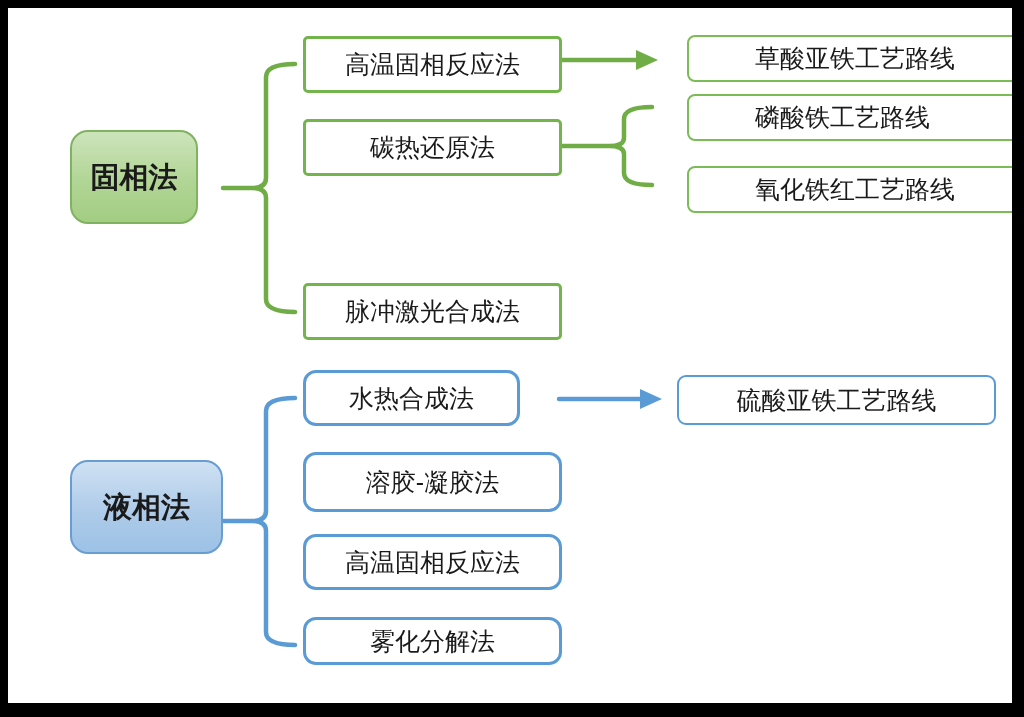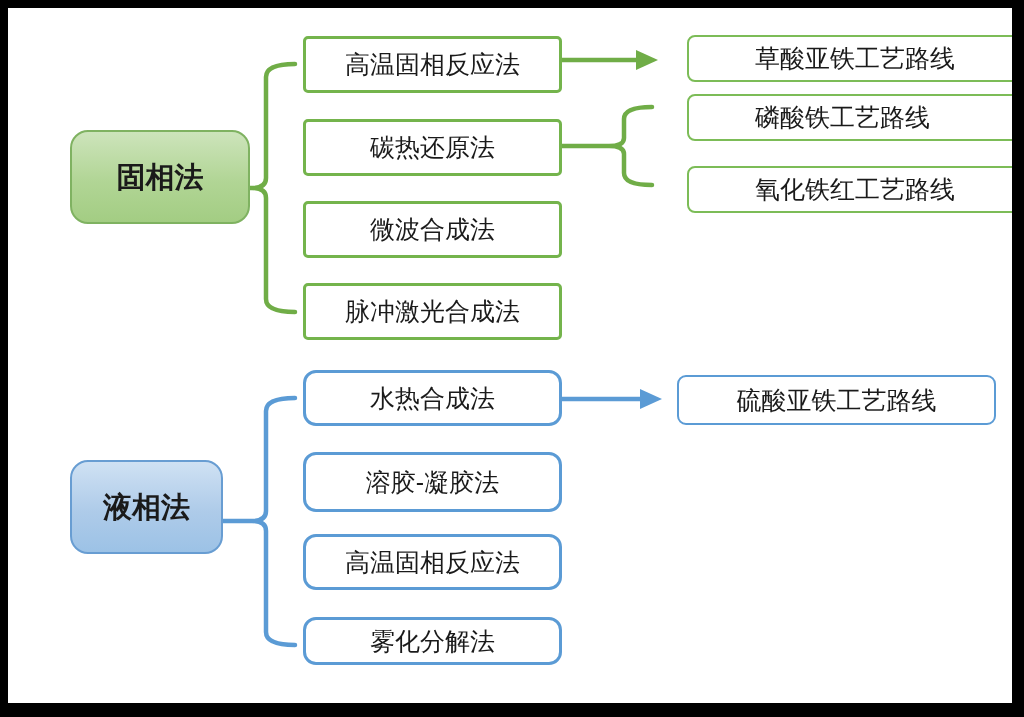--- a/index.html
+++ b/index.html
@@ -51,29 +51,28 @@
       </g>
 
       <path d="M554,138 L601,138 M644,99 Q616,99 616,111 L616,130 Q616,138 601,138 Q616,138 616,146 L616,165 Q616,177 644,177" fill="none" stroke="#70AD47" stroke-width="4.5" stroke-linecap="round"></path>
 
       <g>
         <path d="M551,391 L634,391" fill="none" stroke="#5B9BD5" stroke-width="4.5" stroke-linecap="round"></path>
         <polygon points="632,381 654,391 632,401" fill="#5B9BD5"></polygon>
       </g>
     </svg>
 
-    <div class="node root root-green" style="left:62px;top:122px;width:180px;height:94px">固相法</div>
+    <div class="node root root-green" style="left:62px;top:122px;width:128px;height:94px">固相法</div>
     <div class="node root root-blue" style="left:62px;top:452px;width:153px;height:94px">液相法</div>
 
     <div class="node method-green" style="left:295px;top:28px;width:259px;height:57px">高温固相反应法</div>
     <div class="node method-green" style="left:295px;top:111px;width:259px;height:57px">碳热还原法</div>
-    <div class="node method-green" style="left:295px;top:193px;width:259px;height:57px">微波合成法</div>
     <div class="node method-green" style="left:295px;top:275px;width:259px;height:57px">脉冲激光合成法</div>
 
-    <div class="node method-blue" style="left:295px;top:362px;width:259px;height:56px">水热合成法</div>
+    <div class="node method-blue" style="left:295px;top:362px;width:217px;height:56px">水热合成法</div>
     <div class="node method-blue" style="left:295px;top:444px;width:259px;height:60px">溶胶-凝胶法</div>
     <div class="node method-blue" style="left:295px;top:526px;width:259px;height:56px">高温固相反应法</div>
     <div class="node method-blue" style="left:295px;top:609px;width:259px;height:48px">雾化分解法</div>
 
     <div class="node route-green" style="left:679px;top:27px;width:356px;height:47px">草酸亚铁工艺路线</div>
     <div class="node route-green" style="left:679px;top:86px;width:356px;height:47px">磷酸铁工艺路线</div>
     <div class="node route-green" style="left:679px;top:158px;width:356px;height:47px">氧化铁红工艺路线</div>
 
     <div class="node route-blue" style="left:669px;top:367px;width:319px;height:50px">硫酸亚铁工艺路线</div>
 

